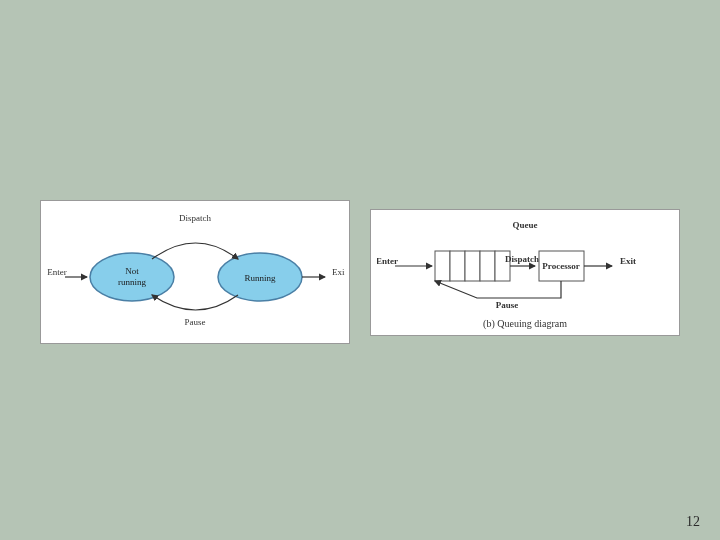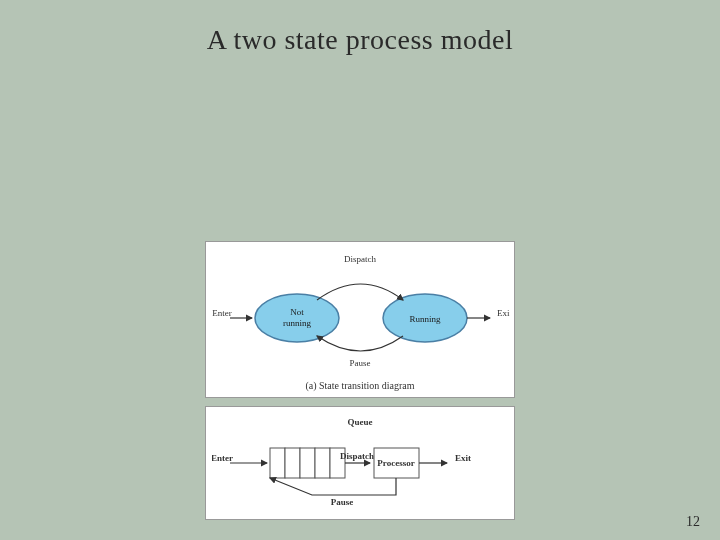--- a/index.html
+++ b/index.html
@@ -56,23 +56,23 @@
     }
 
     .bullet-text .bullet-marker {
       display: inline-block;
       width: 14px;
     }
 
     .diagram-section {
       flex: 1;
       display: flex;
-      flex-direction: column;
+      flex-direction: row;
       align-items: center;
-      justify-content: flex-end;
+      justify-content: space-between;
       gap: 8px;
     }
 
     .diagram-box {
       background: white;
       border: 1px solid #999;
       padding: 6px;
       width: 310px;
     }
 
@@ -114,21 +114,20 @@
       bottom: 10px;
       right: 20px;
       font-size: 14px;
       color: #2a2a2a;
     }
   </style>
 </head>
 <body>
 
 <div class="slide">
-  <div class="slide-title">A two state process model</div>
 
   <div class="slide-body">
 
     <div class="diagram-section">
 
       <div class="diagram-box">
         <div class="state-diagram">
           <svg viewBox="0 0 298 130" xmlns="http://www.w3.org/2000/svg">
 
             <text x="148" y="14" text-anchor="middle" font-size="9" font-family="Times New Roman" fill="#333">Dispatch</text>
@@ -151,21 +150,20 @@
             <line x1="255" y1="70" x2="278" y2="70" stroke="#333" stroke-width="1.2" marker-end="url(#arrow)"></line>
             <text x="285" y="68" text-anchor="start" font-size="9" font-family="Times New Roman" fill="#333">Exit</text>
 
             <defs>
               <marker id="arrow" markerWidth="6" markerHeight="6" refX="5" refY="3" orient="auto">
                 <path d="M0,0 L0,6 L6,3 z" fill="#333"></path>
               </marker>
             </defs>
           </svg>
         </div>
-        <div class="diagram-label">(a) State transition diagram</div>
       </div>
 
       <div class="diagram-box">
         <div class="queue-diagram">
           <svg viewBox="0 0 298 100" xmlns="http://www.w3.org/2000/svg">
 
             <text x="148" y="12" text-anchor="middle" font-size="9" font-family="Times New Roman" fill="#333">Queue</text>
 
             <line x1="18" y1="50" x2="55" y2="50" stroke="#333" stroke-width="1.2" marker-end="url(#arrow2)"></line>
             <text x="10" y="48" text-anchor="middle" font-size="9" font-family="Times New Roman" fill="#333">Enter</text>
@@ -188,18 +186,19 @@
             <path d="M 184 65 L 184 82 L 100 82 L 58 65" fill="none" stroke="#333" stroke-width="1.2" marker-end="url(#arrow2)"></path>
             <text x="130" y="92" text-anchor="middle" font-size="9" font-family="Times New Roman" fill="#333">Pause</text>
 
             <defs>
               <marker id="arrow2" markerWidth="6" markerHeight="6" refX="5" refY="3" orient="auto">
                 <path d="M0,0 L0,6 L6,3 z" fill="#333"></path>
               </marker>
             </defs>
           </svg>
         </div>
+        <div class="diagram-label">(b) Queuing diagram</div>
       </div>
     </div>
   </div>
 
   <div class="slide-number">12</div>
 </div>
 
 </body></html>

